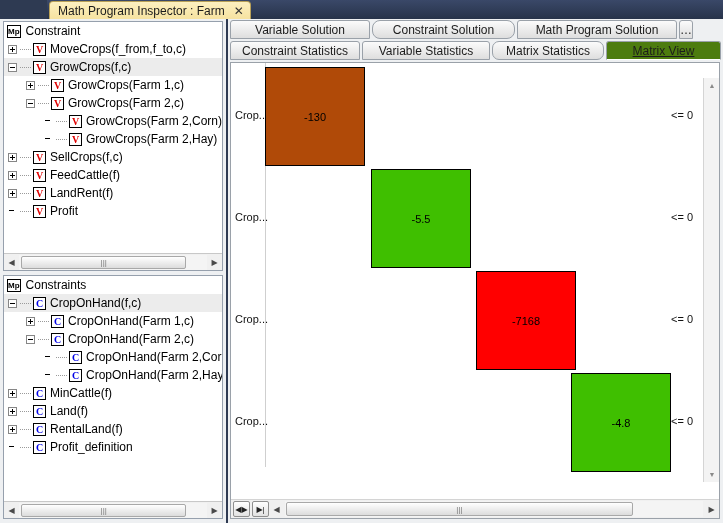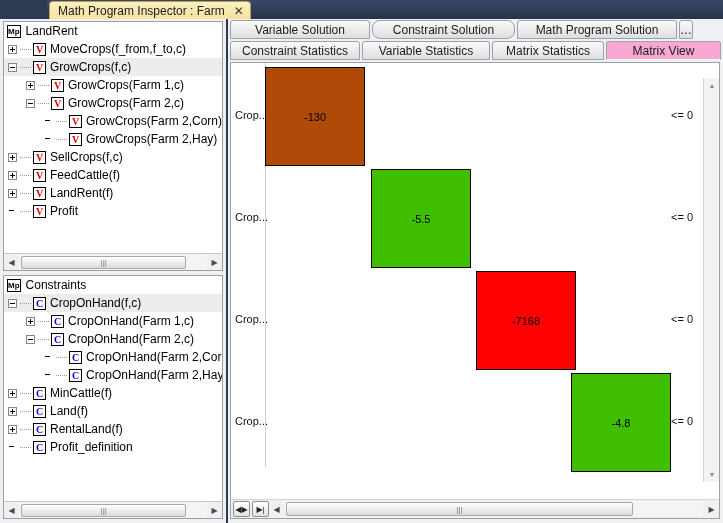--- a/index.html
+++ b/index.html
@@ -163,23 +163,24 @@
     background: linear-gradient(#fbfbfb, #dedede);
     border: 1px solid #9aa1a9;
     border-radius: 3px 3px 0 0;
     display: flex; align-items: center; justify-content: center;
     font-size: 12px; color: #1c1c1c;
     padding: 0 4px;
     white-space: nowrap;
     cursor: pointer;
   }
   .tab.active {
-    background: #f9a8d4;
+    background: #4d7c0f;
     border-bottom-color: #fff;
     font-weight: normal;
+    text-decoration: underline;
   }
 
   .matrix-wrap {
     position: absolute; left: 2px; top: 43px;
     width: 490px; height: 457px;
     background: #fff;
     border: 1px solid #9aa1a9;
     overflow: hidden;
   }
   .col-headers {
@@ -279,21 +280,21 @@
       <span>◁</span>
       <span>▷</span>
     </div>
   </div>
 
   <div class="left-col">
 
     <div class="tree-panel" id="vars-panel">
       <div class="tree-head">
         <span class="mp-icon">Mp</span>
-        <span>LandRent</span>
+        <span>Constraint</span>
       </div>
       <div class="tree-body" id="vars-body">
           <div class="trow" style="padding-left: 4px;">
             <span class="expander plus"></span>
             <span class="dots"></span>
             <span class="vicon">V</span>
             <span class="tlabel">MoveCrops(f_from,f_to,c)</span>
           </div>
           <div class="trow sel" style="padding-left: 4px;">
             <span class="expander"></span>
@@ -439,21 +440,21 @@
 
     <div class="tabstrip" id="tabs-row1">
         <div class="tab" style="width: 140px;">Variable Solution</div>
         <div class="tab" style="width: 143px; border-radius: 8px;">Constraint Solution</div>
         <div class="tab" style="width: 160px;">Math Program Solution</div>
         <div class="tab" style="width: 14px;">…</div>
       </div>
     <div class="tabstrip row2" id="tabs-row2">
         <div class="tab" style="width: 130px;">Constraint Statistics</div>
         <div class="tab" style="width: 128px;">Variable Statistics</div>
-        <div class="tab" style="width: 112px;">Matrix Statistics</div>
+        <div class="tab" style="width: 112px; border-radius: 7px;">Matrix Statistics</div>
         <div class="tab active" style="width: 115px;">Matrix View</div>
       </div>
 
     <div class="matrix-wrap">
       <div class="grid-area" id="grid-area">
           <div class="vline" style="left: 34px;"></div>
           <div class="row-label" style="top: 45.5px;">Crop...</div>
           <div class="row-label" style="top: 147.5px;">Crop...</div>
           <div class="row-label" style="top: 249.5px;">Crop...</div>
           <div class="row-label" style="top: 351.5px;">Crop...</div>

